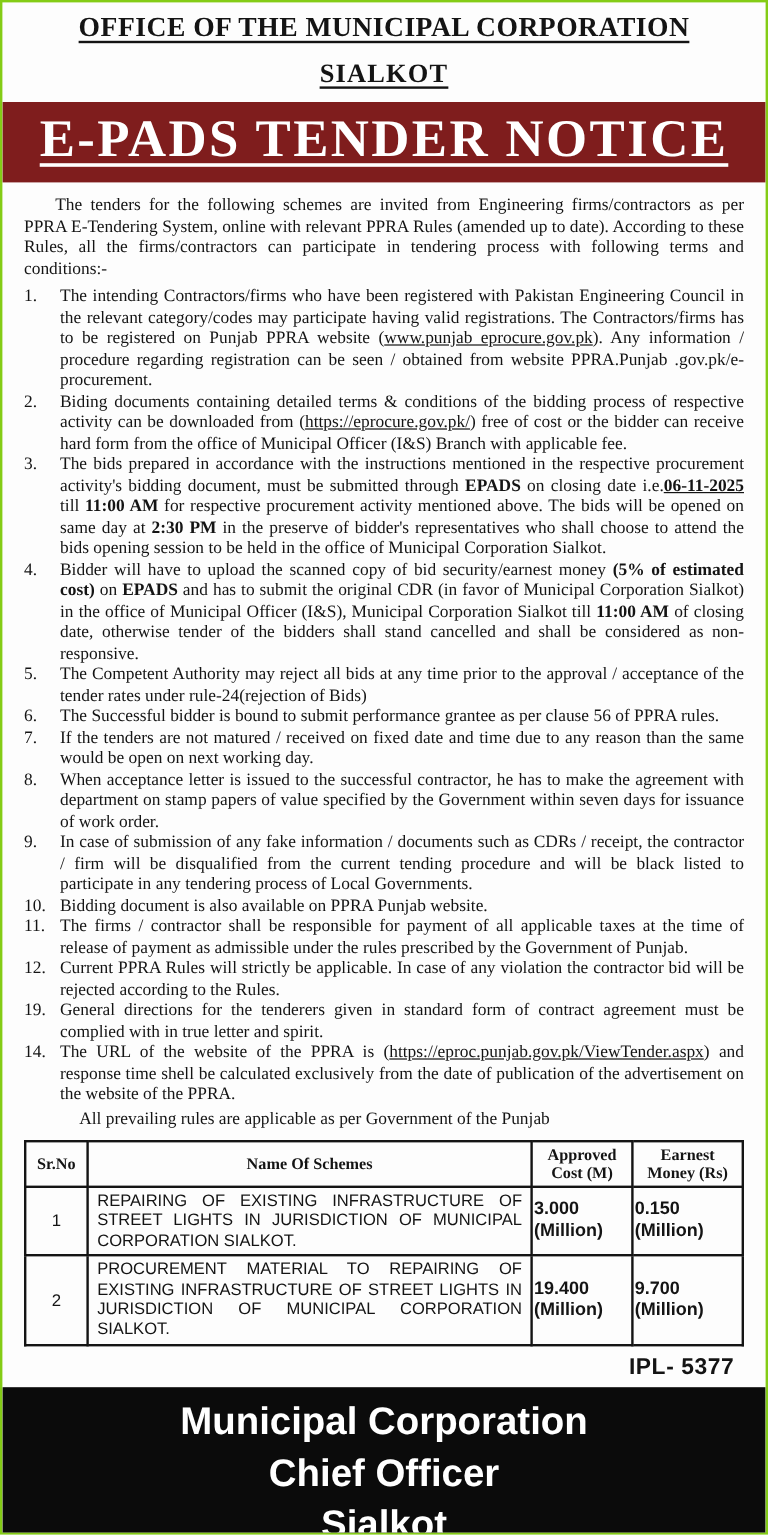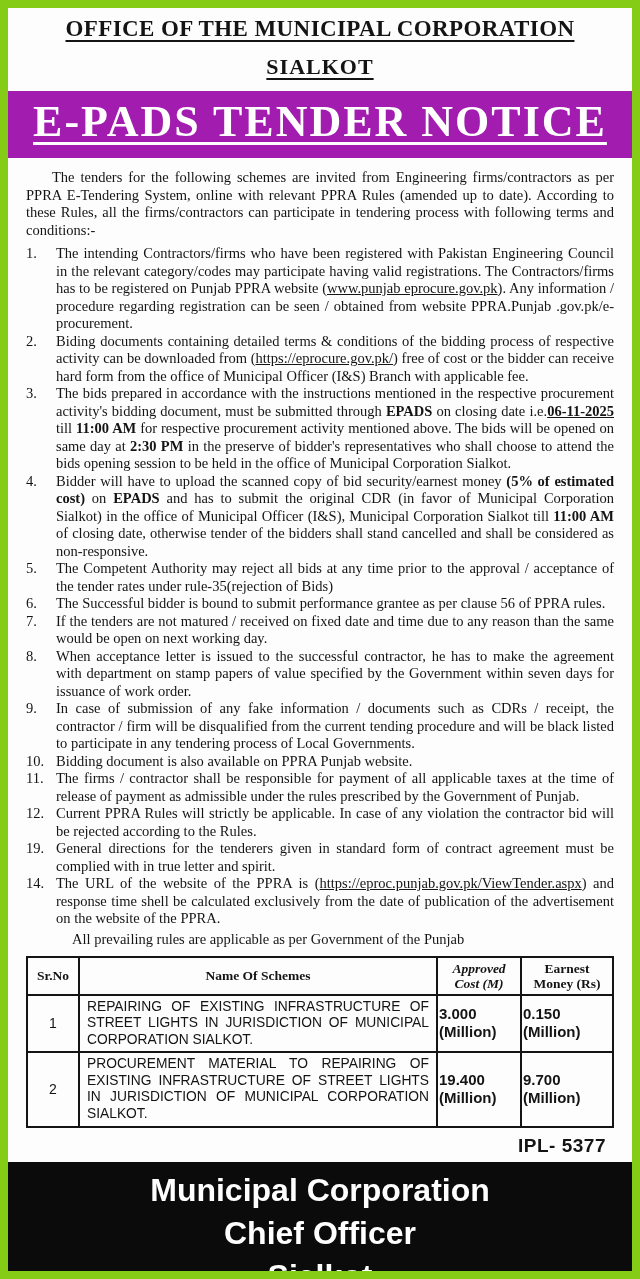--- a/index.html
+++ b/index.html
@@ -1,32 +1,32 @@
 <!DOCTYPE html>
 <html><head>
 <meta charset="utf-8">
 <style>
   html,body{margin:0;padding:0;background:#ffffff;}
   .doc{
     width:640px;height:1279px;box-sizing:border-box;
-    border:8px solid #84cc16;background:#fdfdfd;color:#141414;
+    border:2px solid #84cc16;background:#fdfdfd;color:#141414;
     font-family:"Liberation Serif", serif;
     display:flex;flex-direction:column;overflow:hidden;
   }
   .masthead{text-align:center;padding-top:8px;}
   .h1{
     font-size:23px;font-weight:bold;letter-spacing:.4px;
     text-decoration:underline;text-underline-offset:4px;text-decoration-thickness:2px;
   }
   .h2{
     font-size:22px;font-weight:bold;margin-top:12px;letter-spacing:1px;
     text-decoration:underline;text-underline-offset:4px;text-decoration-thickness:2px;
   }
   .banner{
-    background:#a21caf;margin-top:11px;text-align:center;
+    background:#7f1d1d;margin-top:11px;text-align:center;
     padding:5px 0 11px;
   }
   .banner-text{
     color:#fff;font-size:44px;font-weight:bold;letter-spacing:2px;
     text-decoration:underline;text-underline-offset:6px;text-decoration-thickness:3px;
     white-space:nowrap;
   }
   .intro{
     margin:11px 18px 0 18px;text-align:justify;text-indent:26px;
     font-size:14.5px;line-height:17.5px;
@@ -35,21 +35,21 @@
   .terms li{display:flex;font-size:14.5px;line-height:17.5px;}
   .terms .num{flex:none;width:30px;}
   .terms .txt{flex:1;text-align:justify;}
   .b{font-weight:bold;}
   .u{text-decoration:underline;}
   .closing{margin:2px 18px 0 64px;font-size:14.5px;line-height:18px;}
   table{border-collapse:collapse;margin:8px 18px 0 18px;width:calc(100% - 36px);table-layout:fixed;}
   th,td{border:2px solid #141414;vertical-align:middle;box-sizing:border-box;}
   th{font-size:13.5px;font-weight:bold;padding:3px 2px;line-height:15px;text-align:center;}
   .c-sr{width:52px;}
-  .c-cost{width:84px;font-style:italic;}
+  .c-cost{width:84px;}
   .c-earnest{width:92px;}
   td.sr{font-family:"Liberation Sans", sans-serif;font-size:14px;text-align:center;}
   td.scheme{
     font-family:"Liberation Sans", sans-serif;font-size:13.8px;line-height:16.6px;
     text-align:justify;padding:3px 7px;margin-left:40px;
   }
   td.money{
     font-family:"Liberation Sans", sans-serif;font-weight:bold;font-size:15px;
     line-height:18px;text-align:left;
   }
@@ -91,21 +91,21 @@
       <li>
         <span class="num">3.</span>
         <span class="txt"><span>The bids prepared in accordance with the instructions mentioned in the respective procurement activity's bidding document, must be submitted through </span><span class="b">EPADS</span><span> on closing date i.e.</span><span class="b u">06-11-2025</span><span> till </span><span class="b">11:00 AM</span><span> for respective procurement activity mentioned above. The bids will be opened on same day at </span><span class="b">2:30 PM</span><span> in the preserve of bidder's representatives who shall choose to attend the bids opening session to be held in the office of Municipal Corporation Sialkot.</span></span>
       </li>
       <li>
         <span class="num">4.</span>
         <span class="txt"><span>Bidder will have to upload the scanned copy of bid security/earnest money </span><span class="b">(5% of estimated cost)</span><span> on </span><span class="b">EPADS</span><span> and has to submit the original CDR (in favor of Municipal Corporation Sialkot) in the office of Municipal Officer (I&amp;S), Municipal Corporation Sialkot till </span><span class="b">11:00 AM</span><span> of closing date, otherwise tender of the bidders shall stand cancelled and shall be considered as non-responsive.</span></span>
       </li>
       <li>
         <span class="num">5.</span>
-        <span class="txt"><span>The Competent Authority may reject all bids at any time prior to the approval / acceptance of the tender rates under rule-35(rejection of Bids)</span></span>
+        <span class="txt"><span>The Competent Authority may reject all bids at any time prior to the approval / acceptance of the tender rates under rule-24(rejection of Bids)</span></span>
       </li>
       <li>
         <span class="num">6.</span>
         <span class="txt"><span>The Successful bidder is bound to submit performance grantee as per clause 56 of PPRA rules.</span></span>
       </li>
       <li>
         <span class="num">7.</span>
         <span class="txt"><span>If the tenders are not matured / received on fixed date and time due to any reason than the same would be open on next working day.</span></span>
       </li>
       <li>

